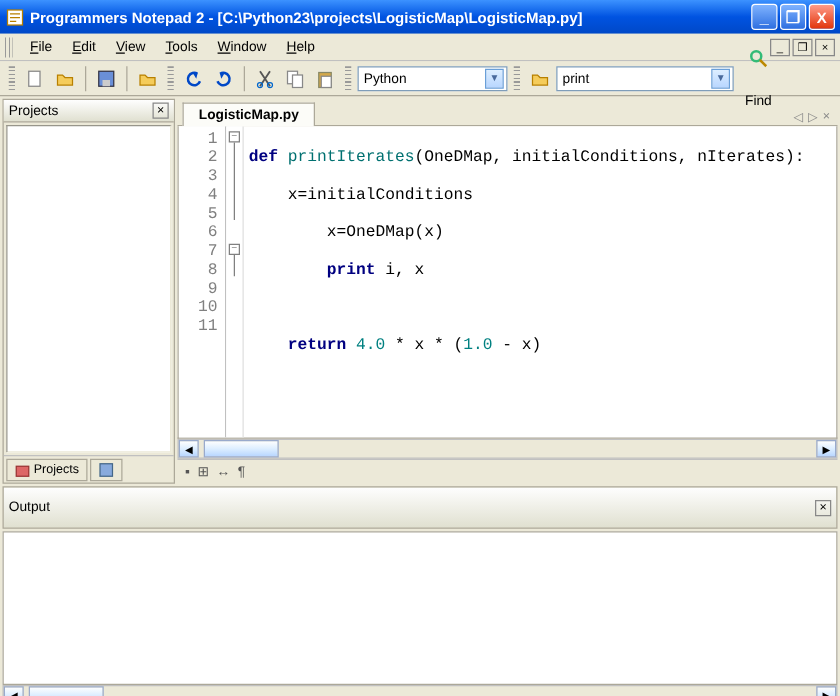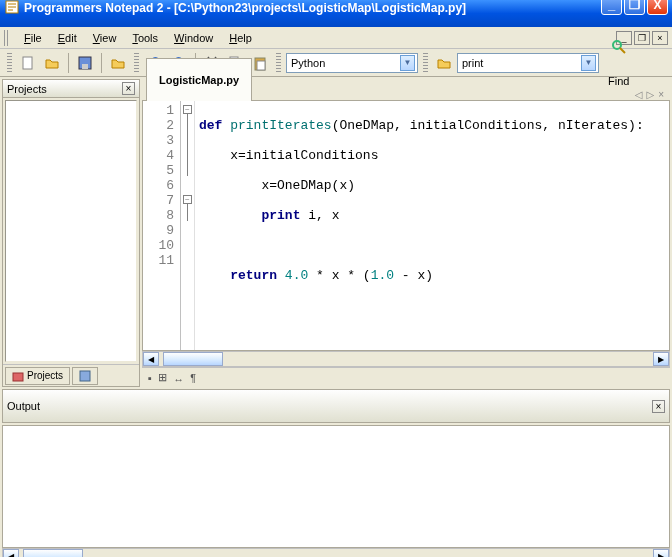--- a/index.html
+++ b/index.html
@@ -1,17 +1,17 @@
 <!DOCTYPE html>
 <html><head>
 <meta charset="utf-8">
 <style>
 * { box-sizing: border-box; margin: 0; padding: 0; }
 body { font-family: Tahoma, sans-serif; font-size: 11px; background: #ece9d8; width: 672px; height: 557px; overflow: hidden; }
-.titlebar { height: 27px; background: linear-gradient(to bottom, #3c92ff 0%, #0053e1 50%, #0048c7 100%); display: flex; align-items: flex-end; padding: 12px 4px; color: white; }
+.titlebar { height: 27px; background: linear-gradient(to bottom, #3c92ff 0%, #0053e1 50%, #0048c7 100%); display: flex; align-items: center; padding: 12px 4px; color: white; }
 .titlebar .appicon { width: 16px; height: 16px; margin-right: 4px; position: relative; }
 .titlebar .appicon svg { display: block; }
 .titlebar .title { font-weight: bold; font-size: 12px; flex: 1; white-space: nowrap; overflow: hidden; }
 .win-btns { display: flex; gap: 2px; }
 .win-btn { width: 21px; height: 21px; border: 1px solid #fff; border-radius: 3px; display: flex; align-items: center; justify-content: center; font-weight: bold; font-family: Arial; cursor: default; }
 .win-btn.min, .win-btn.max { background: linear-gradient(to bottom,#7fb3ff,#2e6fe0); color: white; font-size:13px; }
 .win-btn.close { background: linear-gradient(to bottom,#ff9b8a,#e1350a); color: white; font-size:12px; }
 .menubar { height: 22px; background: #ece9d8; display: flex; align-items: center; padding: 0 4px; border-bottom: 1px solid #c0c0c0; }
 .menubar .grip { width: 6px; height: 16px; background: repeating-linear-gradient(to right,#999 0 1px, transparent 1px 3px); margin-right: 6px; }
 .menubar .mitem { padding: 2px 8px; cursor: default; }
@@ -27,21 +27,21 @@
 .find-btn { display: flex; align-items: center; gap: 20px; padding: 2px 6px; border: 1px solid transparent; cursor: default; flex-direction: column; }
 .main { display: flex; height: 310px; }
 .projects-pane { width: 138px; border: 1px solid #aca899; background: #ece9d8; display: flex; flex-direction: column; margin: 2px 0 0 2px; }
 .projects-head { height: 18px; background: linear-gradient(to bottom,#fefefe,#e0e0d0); border-bottom: 1px solid #aca899; display: flex; align-items: center; padding: 0 4px; font-size: 11px; }
 .projects-head .x { margin-left: auto; width: 13px; height: 13px; border: 1px solid #888; font-size: 10px; display: flex; align-items: center; justify-content: center; cursor: default; }
 .projects-body { flex: 1; background: white; border: 1px inset #ece9d8; margin: 2px; }
 .projects-tabs { height: 22px; display: flex; align-items: center; padding: 0 2px; gap: 2px; border-top: 1px solid #c0c0c0; }
 .ptab { padding: 2px 6px; border: 1px solid #aca899; background: #ece9d8; font-size: 10px; display: flex; align-items: center; gap: 3px; cursor: default; }
 .editor-area { flex: 1; display: flex; flex-direction: column; margin: 2px 2px 0 2px; }
 .tabstrip { height: 22px; display: flex; align-items: flex-end; padding-left: 4px; border-bottom: 1px solid #aca899; }
-.etab { padding: 15px 12px; border: 1px solid #aca899; border-bottom: none; background: #fcfcf8; font-weight: bold; font-size: 11px; margin-bottom: -1px; cursor: default; }
+.etab { padding: 3px 12px; border: 1px solid #aca899; border-bottom: none; background: #fcfcf8; font-weight: bold; font-size: 11px; margin-bottom: -1px; cursor: default; }
 .tabstrip .tabctrl { margin-left: auto; display: flex; gap: 4px; padding-right: 6px; font-size: 10px; color: #888; }
 .editor { flex: 1; display: flex; background: white; border: 1px solid #aca899; border-top: none; font-family: 'Courier New', monospace; font-size: 13px; overflow: hidden; position: relative; }
 .gutter { width: 38px; background: #fff; color: #808080; text-align: right; padding: 2px 6px 0 0; border-right: 1px solid #c0c0c0; line-height: 15px; }
 .fold { width: 14px; background: #fff; border-right: 1px solid #e0e0e0; position: relative; }
 .foldbox { position: absolute; left: 2px; width: 9px; height: 9px; border: 1px solid #808080; background: white; font-size: 8px; line-height: 7px; text-align: center; color: #808080; cursor: default; }
 .foldbox::before { content: '−'; }
 .foldline { position: absolute; left: 6px; width: 1px; background: #808080; }
 .code { flex: 1; padding: 2px 4px 0 4px; line-height: 15px; white-space: pre; }
 .kw { color: #000080; font-weight: bold; }
 .fn { color: #007070; font-weight: normal; }
@@ -145,21 +145,21 @@
         <rect x="6" y="5" width="8" height="10" fill="#fff" stroke="#888"></rect>
       </svg>
     </div>
   <div class="tbtn">
       <svg width="16" height="16">
         <rect x="3" y="3" width="10" height="12" fill="#d4a84a" stroke="#886"></rect>
         <rect x="5" y="6" width="8" height="9" fill="#fff" stroke="#888"></rect>
       </svg>
     </div>
   <div class="tgrip"></div>
-  <div class="combo" style="width:132px">
+  <div class="combo" style="width:120px">
       <span>Python</span>
       <div class="arrow">▼</div>
     </div>
   <div class="tgrip"></div>
   <div class="tbtn">
       <svg width="16" height="16">
         <path d="M2 5 L2 13 L14 13 L14 7 L8 7 L6 5 Z" fill="#f5cc5a" stroke="#b88000"></path>
       </svg>
     </div>
   <div class="combo" style="width:142px">

